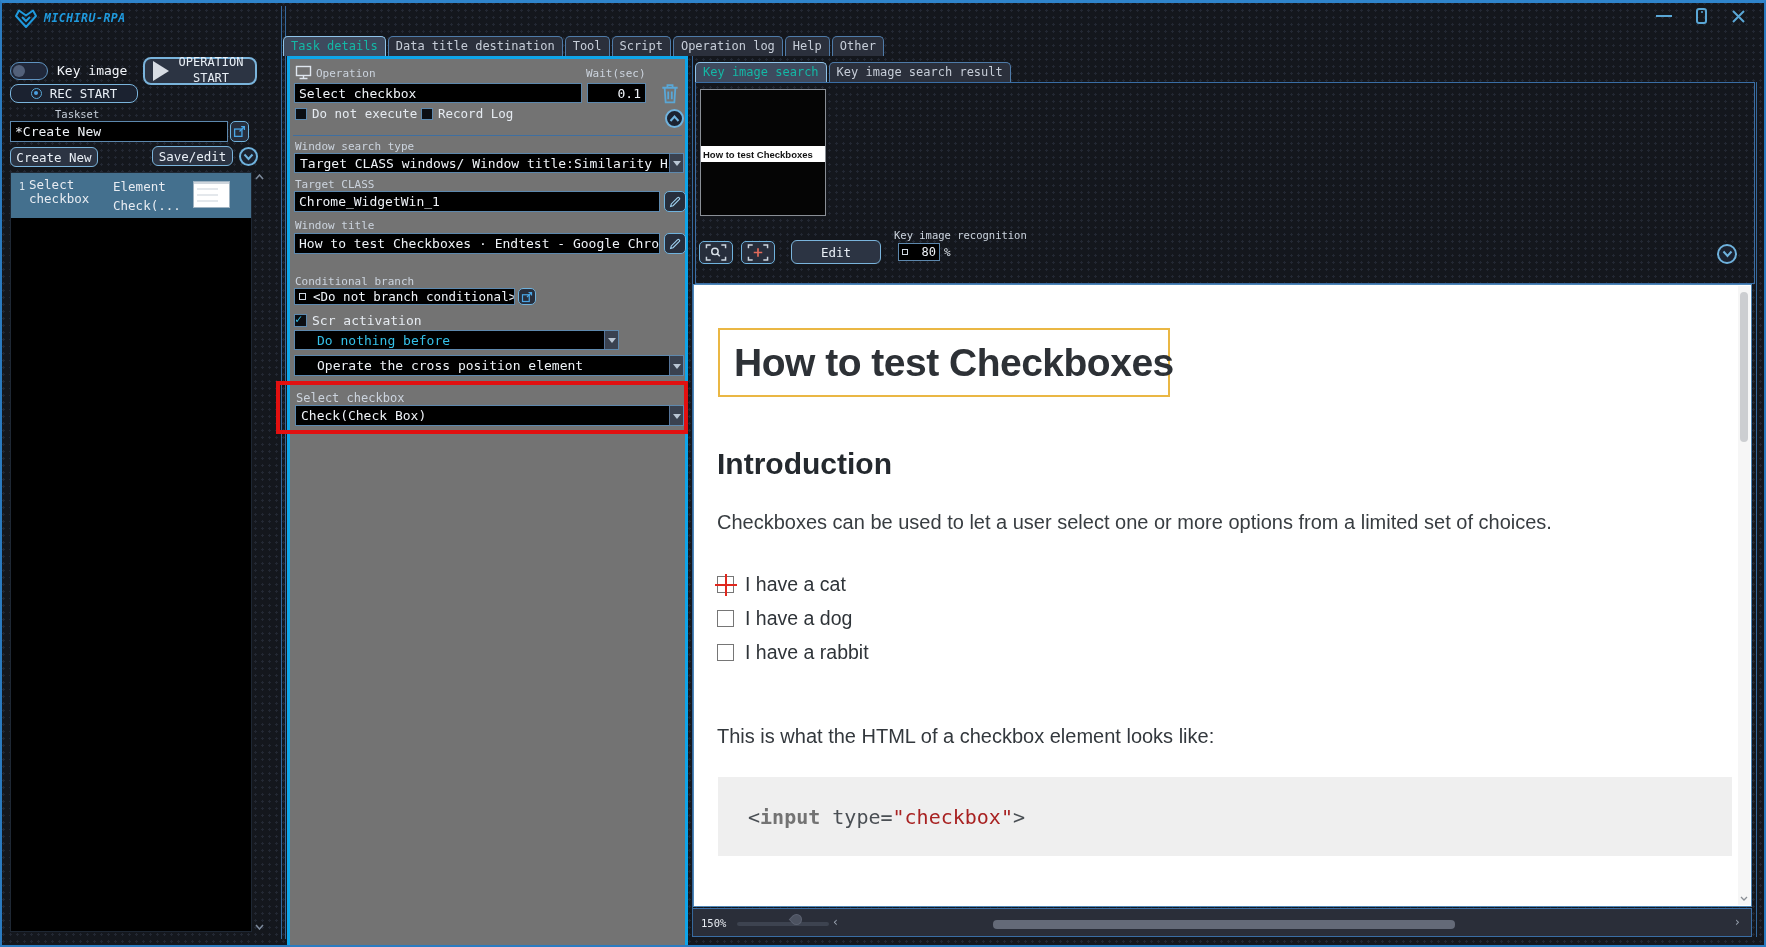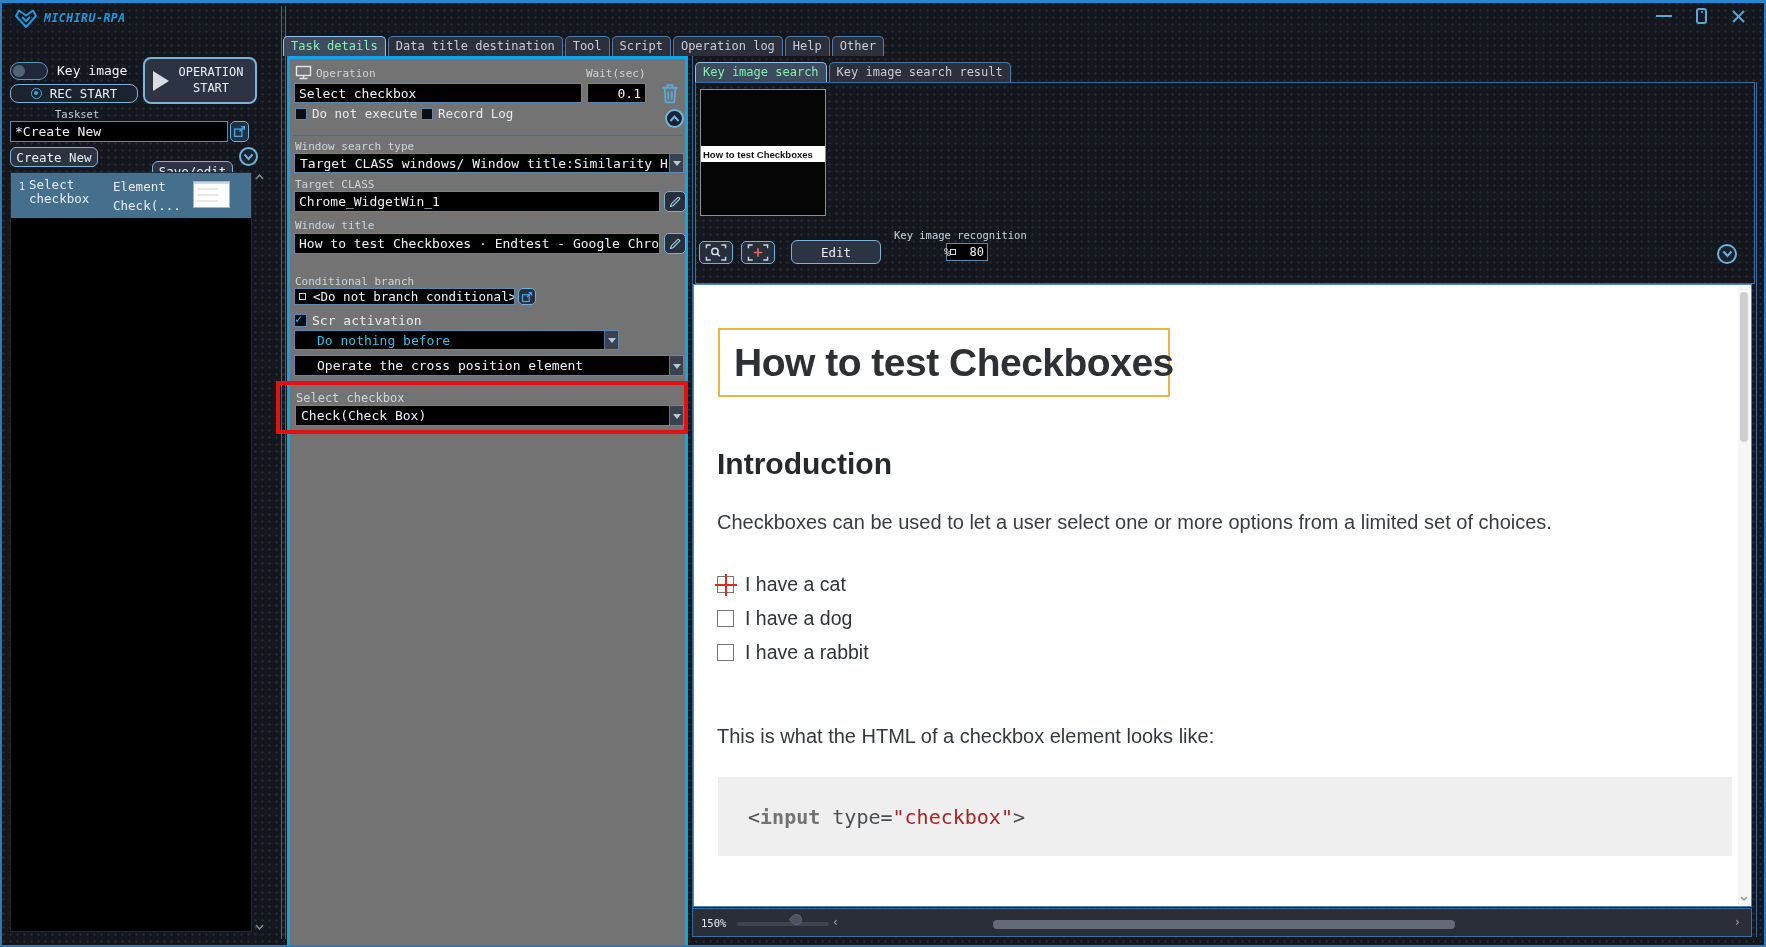--- a/index.html
+++ b/index.html
@@ -21,40 +21,40 @@
   .inp{background:#000; border:1px solid #5d88ad; color:#eef2f7; font-size:13px; display:flex; align-items:center; padding:0 4px; white-space:nowrap; overflow:hidden;}
   .btn{background:#2c3443; border:1px solid #7ab4dc; border-radius:6px; color:#e9eff6; font-size:12.5px; display:flex; align-items:center; justify-content:center; white-space:nowrap; cursor:default;}
   .dd{background:#000; border:1px solid #5d88ad; color:#eef2f7; font-size:13px; display:flex; align-items:center; padding:0 0 0 5px; white-space:nowrap; overflow:hidden; position:relative;}
   .dd .arrowbox{position:absolute; right:0; top:0; bottom:0; width:14px; background:#3a4250; border-left:1px solid #55749a; display:flex; align-items:center; justify-content:center;}
   .tri-down{width:0;height:0;border:4px solid transparent;border-top:5px solid #b9c6d4;margin-top:4px;}
   .cbx{width:12px;height:12px;background:#0b0e13;border:1px solid #5d88ad;display:inline-block;flex:none;position:relative;}
   .cbx.checked::after{content:"✓";position:absolute;left:0;top:-3px;font-size:12px;color:#35c0e8;}
   .cbrow{display:flex;align-items:center;gap:5px;font-size:12.5px;color:#e6ebf1;}
   .circ{border:2px solid #6fb2dd;border-radius:50%;background:#1b2230;display:flex;align-items:center;justify-content:center;}
   .tab{font-size:12px;padding:2px 7px 3px;border:1px solid #4f7ba8;border-bottom:none;border-radius:5px 5px 0 0;background:#2b303c;color:#c6cdd8;white-space:nowrap;}
-  .tab.active{background:#3e4a5e;color:#86efac;border-color:#8ec2e8;}
+  .tab.active{background:#3e4a5e;color:#14b8a6;border-color:#8ec2e8;}
   .iconbtn{background:#272e3c;border:1px solid #6fb2dd;border-radius:5px;display:flex;align-items:center;justify-content:center;}
 
   
   .logo{left:14px;top:7px;display:flex;align-items:center;gap:6px;}
   .logo span{font-size:11.5px;font-style:italic;font-weight:bold;color:#1f9ade;letter-spacing:.5px;}
   .toggle{left:10px;top:62px;width:38px;height:18px;border:1px solid #5f93c0;border-radius:9px;background:#20283a;}
   .toggle .knob{position:absolute;left:2px;top:2px;width:12px;height:12px;border-radius:50%;background:#53617a;}
   .keyimg-lbl{left:57px;top:63px;font-size:13px;color:#f2f5f9;}
   .rec-btn{left:10px;top:84px;width:128px;height:19px;background:#1b2230;gap:8px;border-radius:8px;}
   .radio-ic{width:11px;height:11px;border:1.5px solid #5aa7d6;border-radius:50%;position:relative;}
   .radio-ic::after{content:"";position:absolute;left:2px;top:2px;width:4px;height:4px;border-radius:50%;background:#4aa0e0;}
-  .op-btn{left:143px;top:57px;width:114px;height:47px;border-radius:8px;border-width:2px;gap:6px;}
+  .op-btn{left:143px;top:57px;width:114px;height:28px;border-radius:8px;border-width:2px;gap:6px;}
   .play-ic{width:0;height:0;border-left:16px solid #d8dde4;border-top:10px solid transparent;border-bottom:10px solid transparent;}
   .op-btn .t{width:72px;text-align:center;font-size:12px;line-height:1.3;white-space:normal;}
   .taskset-lbl{left:11px;top:108px;font-size:10.5px;color:#c7cfd9;margin-left:44px;}
   .taskset-inp{left:10px;top:121px;width:218px;height:21px;}
   .taskset-edit{left:230px;top:121px;width:19px;height:21px;}
   .createnew{left:10px;top:147px;width:88px;height:20px;}
-  .saveedit{left:152px;top:161px;width:81px;height:20px;}
+  .saveedit{left:152px;top:146px;width:81px;height:20px;}
   .circ-dd1{left:239px;top:147px;width:19px;height:19px;}
   .tasklist{left:10px;top:172px;width:242px;height:760px;background:#000;border:1px solid #1e2733;}
   .trow{display:flex;align-items:flex-start;background:#44708e;height:45px;padding:5px 2px 0 8px;gap:4px;}
   .trow .idx{font-size:10px;margin-top:3px;color:#dfe8ee;}
   .trow .nm{width:80px;font-size:12.5px;line-height:1.15;white-space:normal;}
   .trow .col2{width:76px;font-size:12.5px;line-height:1.5;}
   .mini{width:37px;height:27px;background:#fff;border:1px solid #9fb3c2;margin-top:3px;
         background-image:linear-gradient(#cfd6dd 2px,transparent 2px),repeating-linear-gradient(#e4e8ec 0 2px,transparent 2px 6px);
         background-size:100% 100%, 60% 70%;background-position:0 0, 3px 6px;background-repeat:no-repeat,no-repeat;}
   .sscroll{left:254px;top:172px;width:10px;height:760px;display:flex;flex-direction:column;justify-content:space-between;align-items:center;padding:2px 0;}
@@ -313,21 +313,21 @@
   </div>
   <div class="abs iconbtn" style="left:45px;top:158px;width:34px;height:23px;">
     <svg width="22" height="17" viewBox="0 0 20 16">
       <path d="M1 4 V1 H5 M15 1 H19 V4 M19 12 V15 H15 M5 15 H1 V12" fill="none" stroke="#cdd6e0" stroke-width="1.4"></path>
       <path d="M10 4 V12 M6 8 H14" stroke="#e06a5a" stroke-width="1.6"></path>
     </svg>
   </div>
   <div class="abs btn" style="left:95px;top:157px;width:90px;height:24px;">Edit</div>
 
   <div class="abs lbl" style="left:198px;top:146px;font-size:10.5px;">Key image recognition</div>
-  <div class="abs inp recog-inp" style="left:202px;top:160px;padding:0 3px;margin-left:48px;">
+  <div class="abs inp recog-inp" style="left:202px;top:160px;padding:0 3px;">
     <span class="sq" style="width:6px;height:6px;margin-right:0;"></span>
     <span class="val">80</span>
   </div>
   <div class="abs" style="left:248px;top:163px;font-size:11px;color:#dfe5ec;">%</div>
 
   <div class="abs circ" style="left:1021px;top:161px;width:20px;height:20px;">
     <svg width="11" height="8" viewBox="0 0 11 8">
       <polyline points="1.5,1.5 5.5,6 9.5,1.5" fill="none" stroke="#6fb2dd" stroke-width="2"></polyline>
     </svg>
   </div>

